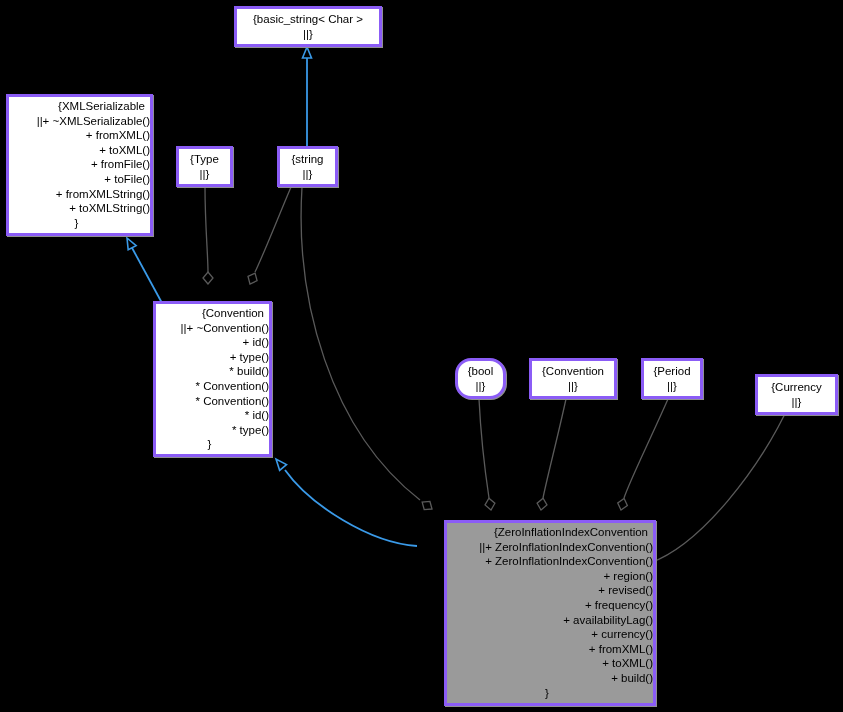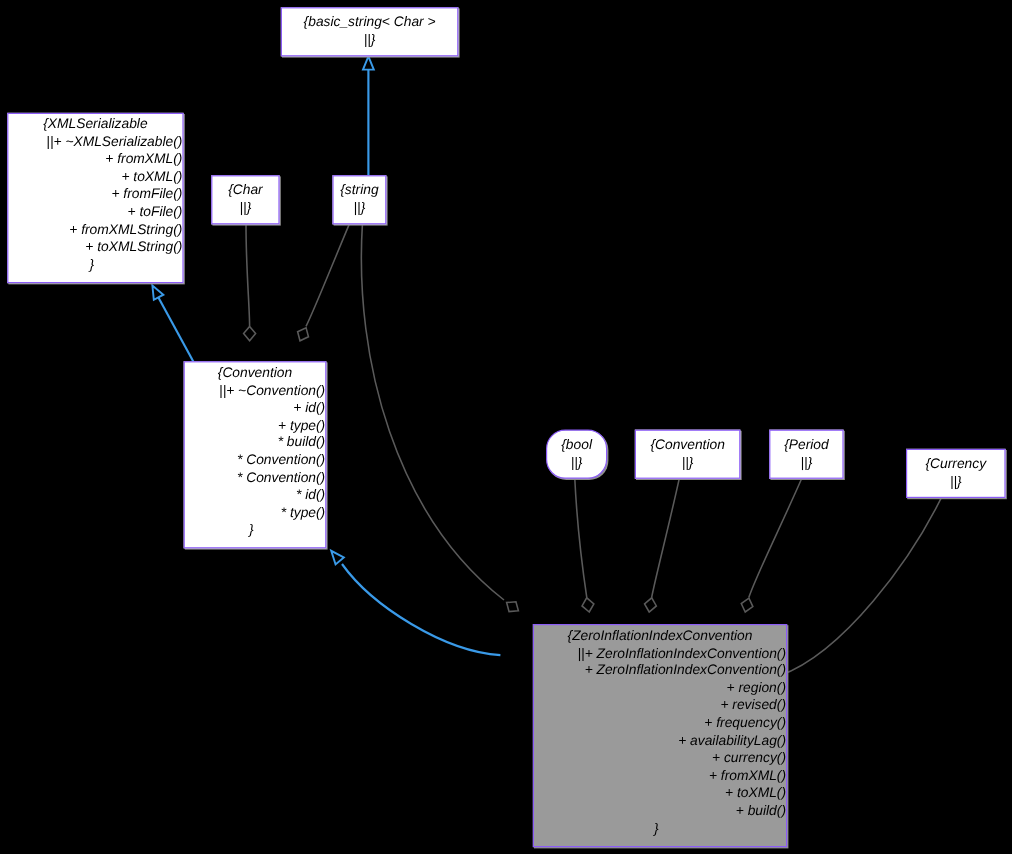--- a/index.html
+++ b/index.html
@@ -19,38 +19,37 @@
     position: absolute;
     left: 0;
     top: 0;
     width: 843px;
     height: 712px;
     pointer-events: none;
   }
   .uml-node {
     position: absolute;
     box-sizing: border-box;
-    border: 1px solid #8b5cf6;
+    border: 3px solid #8b5cf6;
     background: #ffffff;
     color: #000000;
     font-size: 11.5px;
     line-height: 14.6px;
     padding: 2px 0 2px 0;
     white-space: pre;
     z-index: 5;
     box-shadow: 1px 1px 0 0 #909090;
-    font-style: italic;
   }
   .uml-node.filled {
     background: #9a9a9a;
     margin-left: 27px;
   }
   .node-title {
     display: block;
-    text-align: center;
+    text-align: right;
     padding: 0 5px;
   }
   .node-rows {
     display: block;
     padding: 0 0 0 6px;
   }
   .node-row {
     display: block;
     text-align: right;
     white-space: pre;
@@ -117,22 +116,22 @@
       </g>
       <g>
         <path d="M 792 399 C 760 470 700 545 650 563" fill="none" stroke="#5a5a5a" stroke-width="1.3"></path>
         <path d="M 0 0 L 6 -5 L 12 0 L 6 5 Z" fill="#000000" stroke="#5a5a5a" stroke-width="1.3" transform="translate(638,567) rotate(345)"></path>
       </g>
     </svg>
 
   <div id="node-layer">
       <div class="uml-node tiny-node" style="left: 234px; top: 6px; width: 148px; height: 41px;"><span class="tiny-line">{basic_string&lt; Char &gt;</span><span class="tiny-line">||}</span></div>
       <div class="uml-node" style="left: 6px; top: 94px; width: 147px; height: 142px;"><span class="node-title">{XMLSerializable</span><span class="node-rows"><span class="node-row">||+ ~XMLSerializable()</span><span class="node-row">+ fromXML()</span><span class="node-row">+ toXML()</span><span class="node-row">+ fromFile()</span><span class="node-row">+ toFile()</span><span class="node-row">+ fromXMLString()</span><span class="node-row">+ toXMLString()</span></span><span class="node-close">}</span></div>
-      <div class="uml-node tiny-node" style="left: 176px; top: 146px; width: 57px; height: 41px;"><span class="tiny-line">{Char</span><span class="tiny-line">||}</span></div>
-      <div class="uml-node tiny-node" style="left: 277px; top: 146px; width: 45px; height: 41px;"><span class="tiny-line">{string</span><span class="tiny-line">||}</span></div>
+      <div class="uml-node tiny-node" style="left: 176px; top: 146px; width: 57px; height: 41px;"><span class="tiny-line">{Type</span><span class="tiny-line">||}</span></div>
+      <div class="uml-node tiny-node" style="left: 277px; top: 146px; width: 61px; height: 41px;"><span class="tiny-line">{string</span><span class="tiny-line">||}</span></div>
       <div class="uml-node" style="left: 153px; top: 301px; width: 119px; height: 156px;"><span class="node-title">{Convention</span><span class="node-rows"><span class="node-row">||+ ~Convention()</span><span class="node-row">+ id()</span><span class="node-row">+ type()</span><span class="node-row">* build()</span><span class="node-row">* Convention()</span><span class="node-row">* Convention()</span><span class="node-row">* id()</span><span class="node-row">* type()</span></span><span class="node-close">}</span></div>
       <div class="uml-node tiny-node" style="left: 455px; top: 358px; width: 51px; height: 41px; border-radius: 16px;"><span class="tiny-line">{bool</span><span class="tiny-line">||}</span></div>
       <div class="uml-node tiny-node" style="left: 529px; top: 358px; width: 88px; height: 41px;"><span class="tiny-line">{Convention</span><span class="tiny-line">||}</span></div>
       <div class="uml-node tiny-node" style="left: 641px; top: 358px; width: 62px; height: 41px;"><span class="tiny-line">{Period</span><span class="tiny-line">||}</span></div>
       <div class="uml-node tiny-node" style="left: 755px; top: 354px; width: 83px; height: 41px; margin-top: 20px;"><span class="tiny-line">{Currency</span><span class="tiny-line">||}</span></div>
       <div class="uml-node filled" style="left: 417px; top: 520px; width: 212px; height: 186px;"><span class="node-title">{ZeroInflationIndexConvention</span><span class="node-rows"><span class="node-row">||+ ZeroInflationIndexConvention()</span><span class="node-row">+ ZeroInflationIndexConvention()</span><span class="node-row">+ region()</span><span class="node-row">+ revised()</span><span class="node-row">+ frequency()</span><span class="node-row">+ availabilityLag()</span><span class="node-row">+ currency()</span><span class="node-row">+ fromXML()</span><span class="node-row">+ toXML()</span><span class="node-row">+ build()</span></span><span class="node-close">}</span></div>
     </div>
 
 </div>
 

